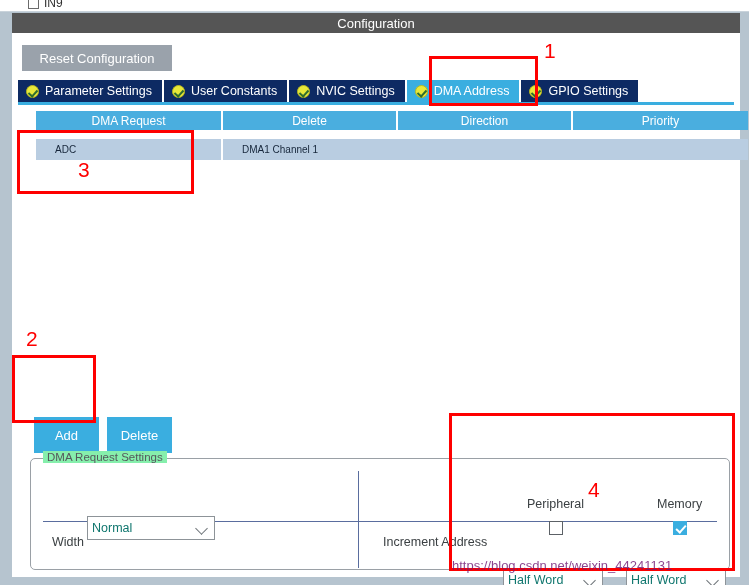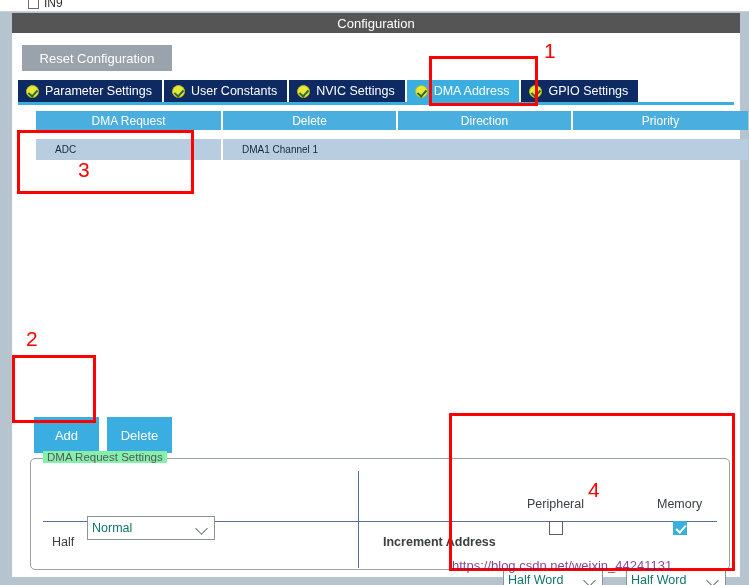--- a/index.html
+++ b/index.html
@@ -361,27 +361,27 @@
 
     <div class="groupbox">
       <div class="group-legend">DMA Request Settings</div>
       <div class="gb-inner">
         <div class="hsep"></div>
         <div class="vsep"></div>
 
         <div class="lbl" style="left:496px; top:26px;">Peripheral</div>
         <div class="lbl" style="left:626px; top:26px;">Memory</div>
 
-        <div class="lbl" style="left:21px; top:64px;">Half</div>
+        <div class="lbl" style="left:21px; top:64px;">Width</div>
         <div class="select" style="left:56px; top:57px; width:128px;">
           <span>Normal</span>
           <span class="chev"></span>
         </div>
 
-        <div class="lbl" style="left:352px; top:64px;font-weight:bold;">Increment Address</div>
+        <div class="lbl" style="left:352px; top:64px;">Increment Address</div>
         <div class="cbox" id="cb-periph" style="left:518px; top:62px;"></div>
         <div class="cbox checked" id="cb-mem" style="left:642px; top:62px;"></div>
 
         <div class="lbl" style="left:352px; top:116px;">Data Width</div>
         <div class="select" style="left:472px; top:109px; width:100px;">
           <span>Half Word</span>
           <span class="chev"></span>
         </div>
         <div class="select" style="left:595px; top:109px; width:100px;">
           <span>Half Word</span>

